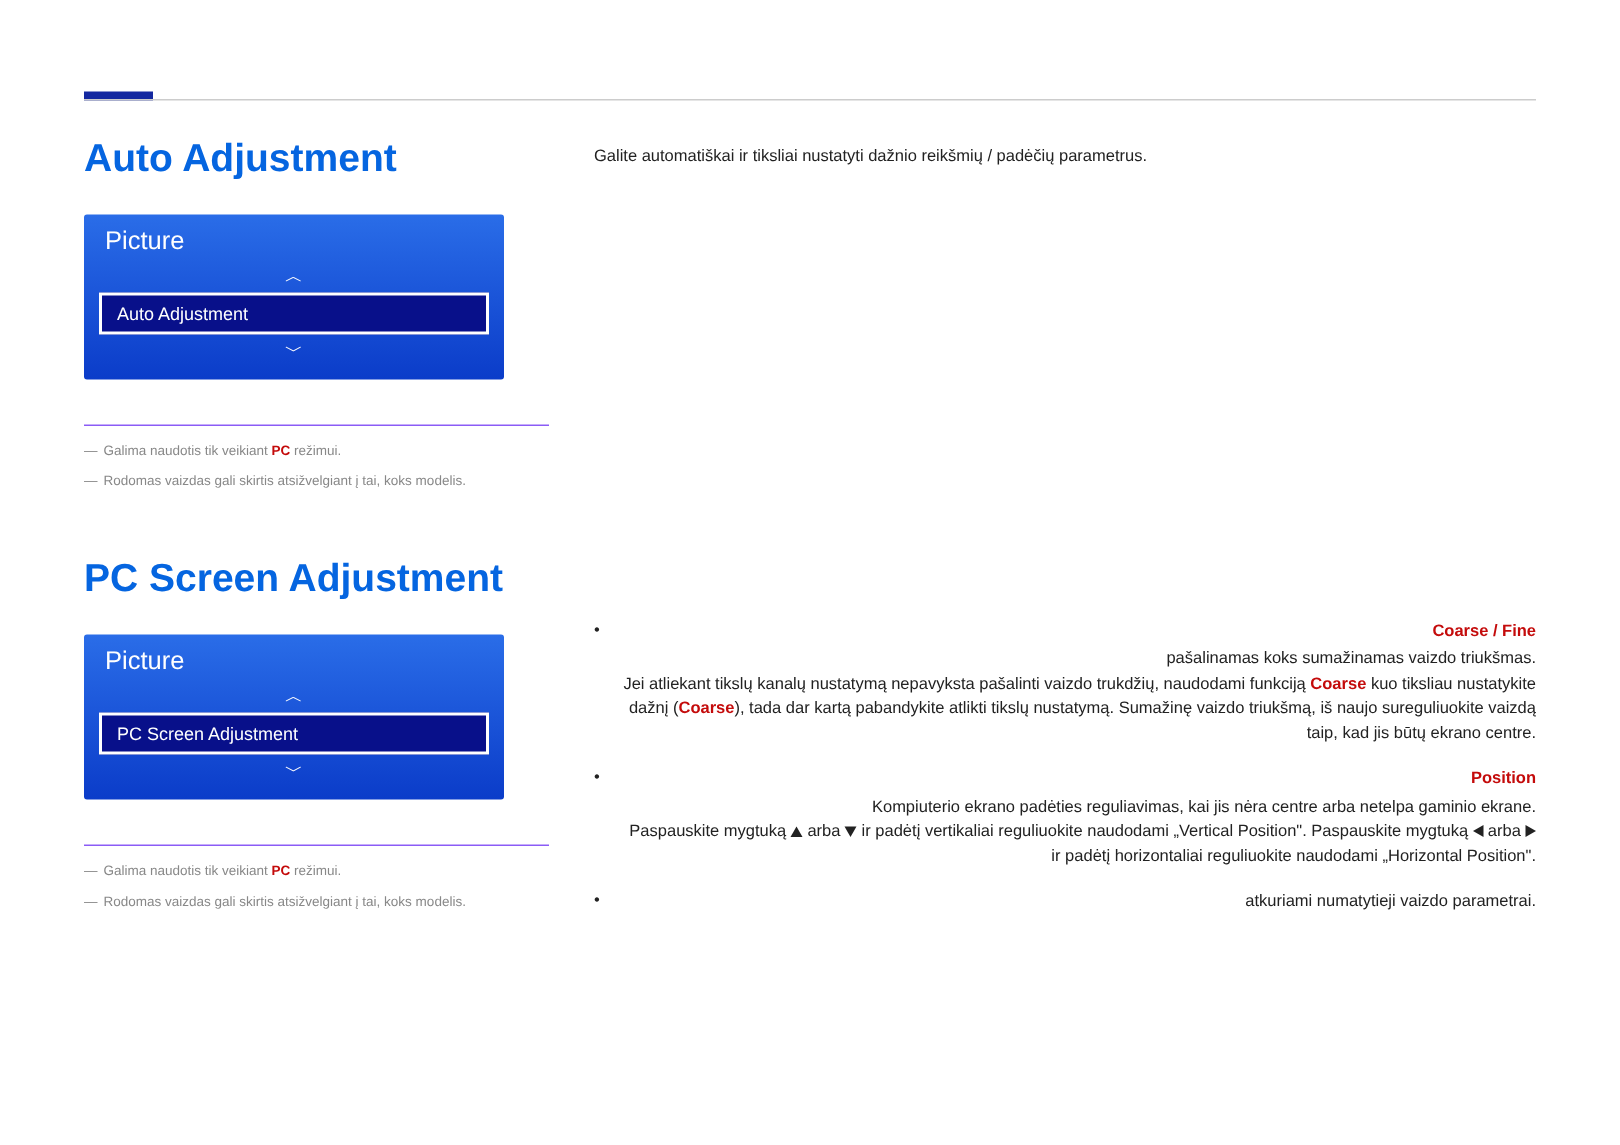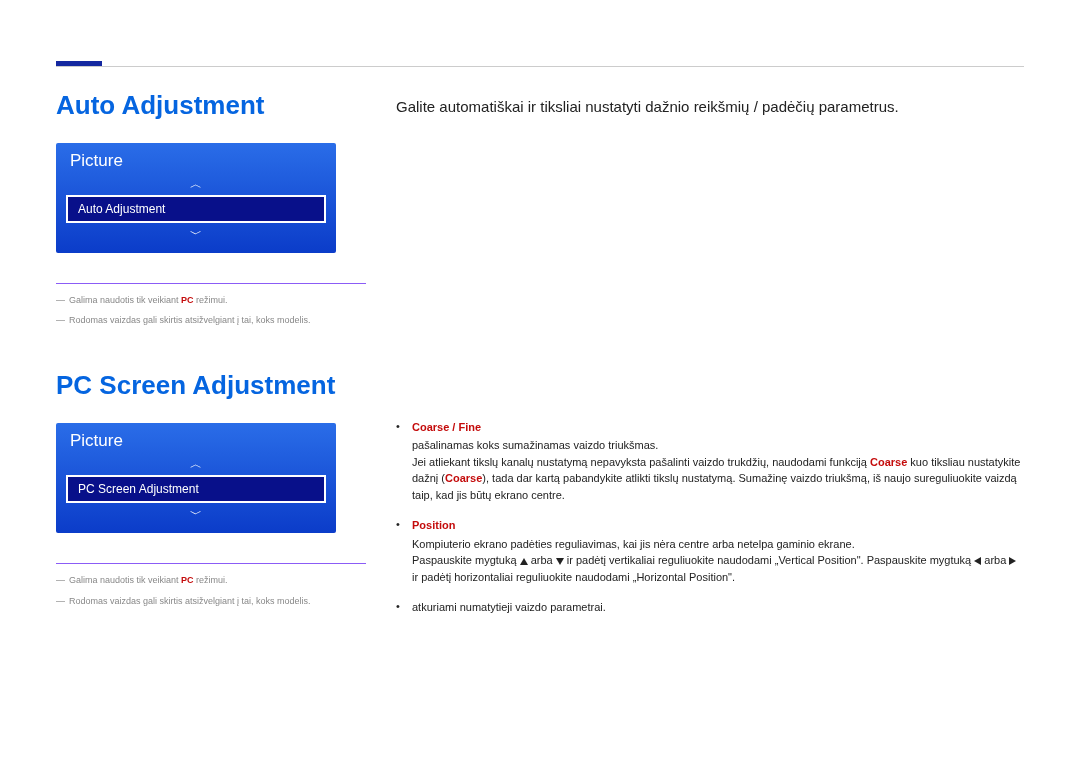--- a/index.html
+++ b/index.html
@@ -130,21 +130,21 @@
     padding-top: 8px;
     font-size: 9px;
     color: #888;
     line-height: 1.8;
     width: 310px;
   }
   .notes .note-line { margin-bottom: 4px; }
   .notes .dash { margin-right: 4px; }
   .notes .pc { color: #c40b0b; font-weight: bold; }
   .desc-top {
-    font-size: 15px;
+    font-size: 11px;
     color: #222;
     line-height: 1.5;
   }
   .bullet-list {
     margin-top: 0;
   }
   .bullet-item {
     display: flex;
     margin-bottom: 14px;
   }
@@ -152,20 +152,21 @@
     width: 16px;
     flex-shrink: 0;
     color: #222;
     font-size: 11px;
     padding-top: 1px;
   }
   .bullet-body {
     flex: 1;
     font-size: 11px;
     line-height: 1.5;
+    text-align: right;
   }
   .bullet-title {
     color: #c40b0b;
     font-weight: bold;
     margin-bottom: 2px;
   }
   .bullet-body .bold-inline { font-weight: bold; color:#c40b0b;}
   .tri-icon {
     display: inline-block;
     width: 0; height: 0;

